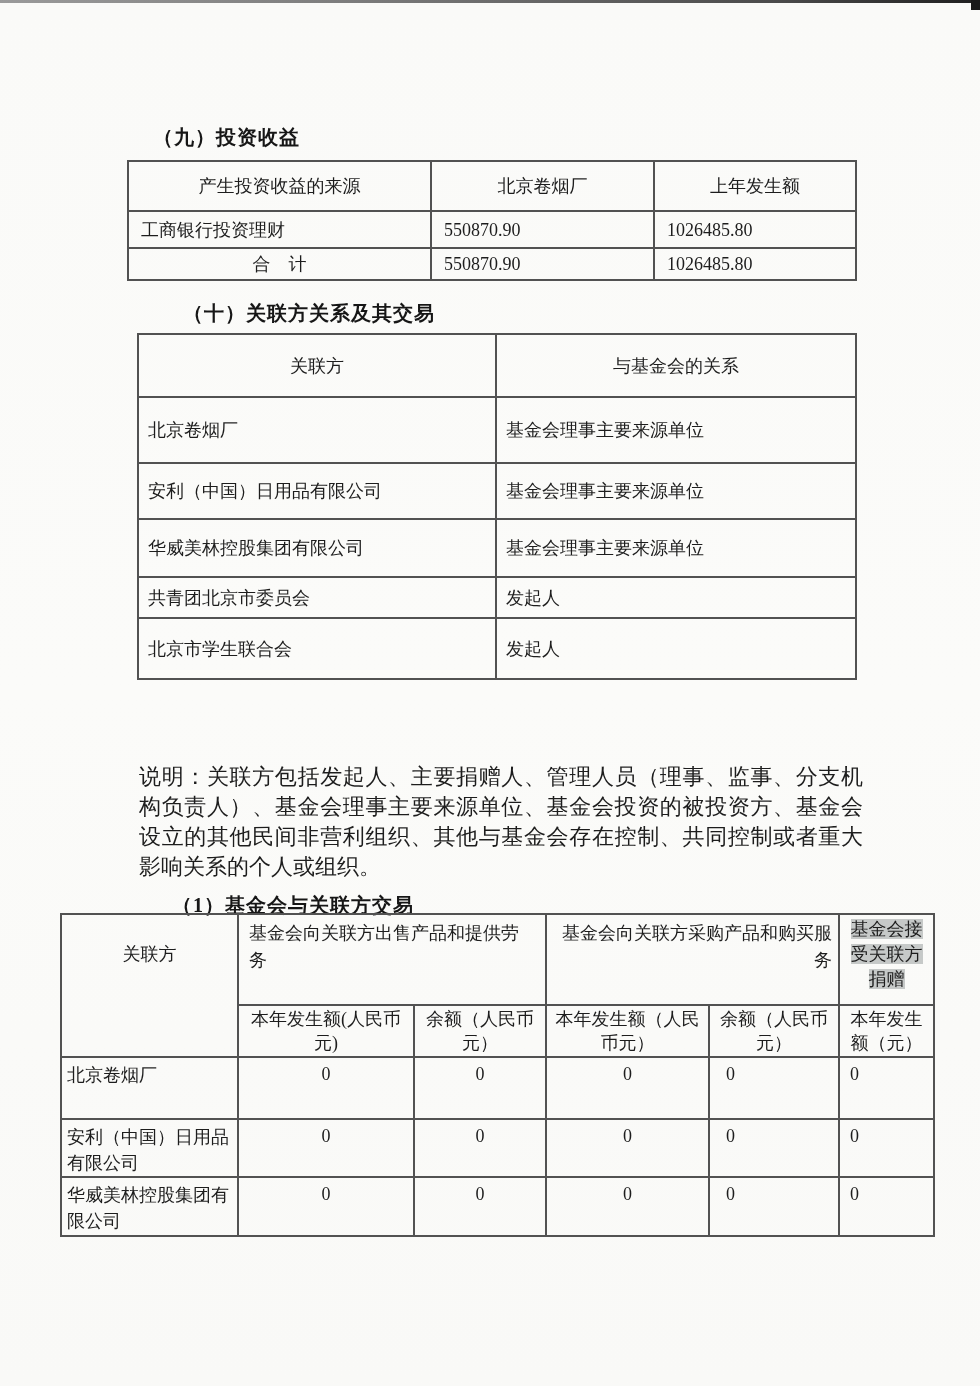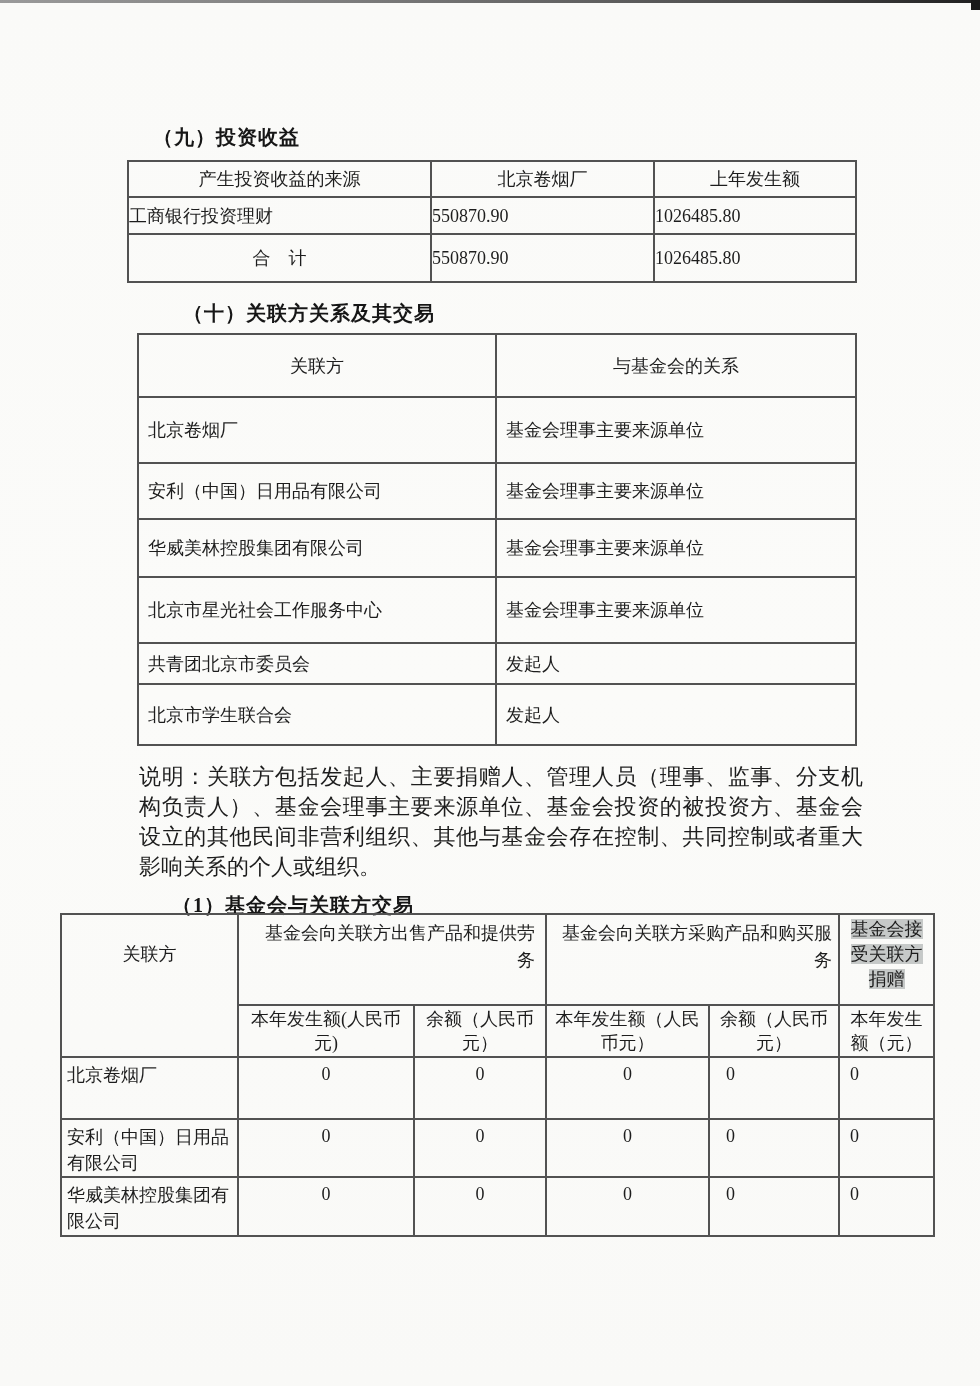--- a/index.html
+++ b/index.html
@@ -28,37 +28,37 @@
   }
   td,th{
     border:2px solid #525252;
     font-weight:normal;font-size:18px;line-height:26px;
     padding:0;overflow:hidden;word-break:break-all;
   }
   
   .t1{left:127px;top:160px;width:728px;}
   .t1 th{text-align:center;vertical-align:middle;}
   .t1 td{vertical-align:middle;}
-  .t1 .lpad{text-align:left;}
+  .t1 .lpad{padding-left:12px;text-align:left;}
   .t1 .ctr{text-align:center;}
   
   .t2{left:137px;top:333px;width:718px;}
   .t2 th{text-align:center;vertical-align:middle;}
   .t2 td{vertical-align:middle;padding-left:9px;text-align:left;}
   
   .note{
     position:absolute;left:139px;top:762px;width:724px;
     font-size:22px;line-height:30px;text-align:justify;text-align-last:left;
     color:#1d1d1d;word-break:break-all;
   }
   
   .t3{left:60px;top:913px;width:873px;}
   .t3 th,.t3 td{vertical-align:top;}
   .t3 .party-head{text-align:center;padding-top:26px;line-height:27px;}
-  .t3 .grp-sell{text-align:right;padding:5px 10px 16px 10px;line-height:27px;}
+  .t3 .grp-sell{text-align:left;padding:5px 10px 16px 10px;line-height:27px;}
   .t3 .grp-buy{text-align:right;padding:5px 6px 0 6px;line-height:27px;}
   .t3 .grp-don{text-align:center;padding:2px 5px 12px 5px;line-height:25px;}
   .t3 .hl{background:#c6c9c8;}
   .t3 .sub{
     text-align:center;vertical-align:middle;
     line-height:24px;padding:1px 6px;
   }
   .t3 .party{padding:4px 4px 0 5px;line-height:26px;text-align:left;}
   .t3 .v-c{text-align:center;padding-top:4px;line-height:24px;}
   .t3 .v-l1{text-align:left;padding:4px 0 0 16px;line-height:24px;}
@@ -73,31 +73,31 @@
 
   <div class="sec-title" style="left:153px;top:124px;">（九）投资收益</div>
 
   <table class="t1">
     <colgroup>
         <col style="width:303px">
         <col style="width:223px">
         <col style="width:202px">
       </colgroup>
     <tbody>
-        <tr style="height:36px">
+        <tr style="height:50px">
       <th>产生投资收益的来源</th>
       <th>北京卷烟厂</th>
       <th>上年发生额</th>
     </tr>
     <tr style="height:37px">
       <td class="lpad">工商银行投资理财</td>
       <td class="lpad">550870.90</td>
       <td class="lpad">1026485.80</td>
     </tr>
-    <tr style="height:48px">
+    <tr style="height:32px">
       <td class="ctr">合　计</td>
       <td class="lpad">550870.90</td>
       <td class="lpad">1026485.80</td>
     </tr>
   </tbody>
     </table>
 
   <div class="sec-title" style="left:183px;top:300px;">（十）关联方关系及其交易</div>
 
   <table class="t2">
@@ -113,24 +113,20 @@
     <tr style="height:66px">
       <td>北京卷烟厂</td>
       <td>基金会理事主要来源单位</td>
     </tr>
     <tr style="height:56px">
       <td>安利（中国）日用品有限公司</td>
       <td>基金会理事主要来源单位</td>
     </tr>
     <tr style="height:58px">
       <td>华威美林控股集团有限公司</td>
-      <td>基金会理事主要来源单位</td>
-    </tr>
-    <tr style="height:66px">
-      <td>北京市星光社会工作服务中心</td>
       <td>基金会理事主要来源单位</td>
     </tr>
     <tr style="height:41px">
       <td>共青团北京市委员会</td>
       <td>发起人</td>
     </tr>
     <tr style="height:61px">
       <td>北京市学生联合会</td>
       <td>发起人</td>
     </tr>

